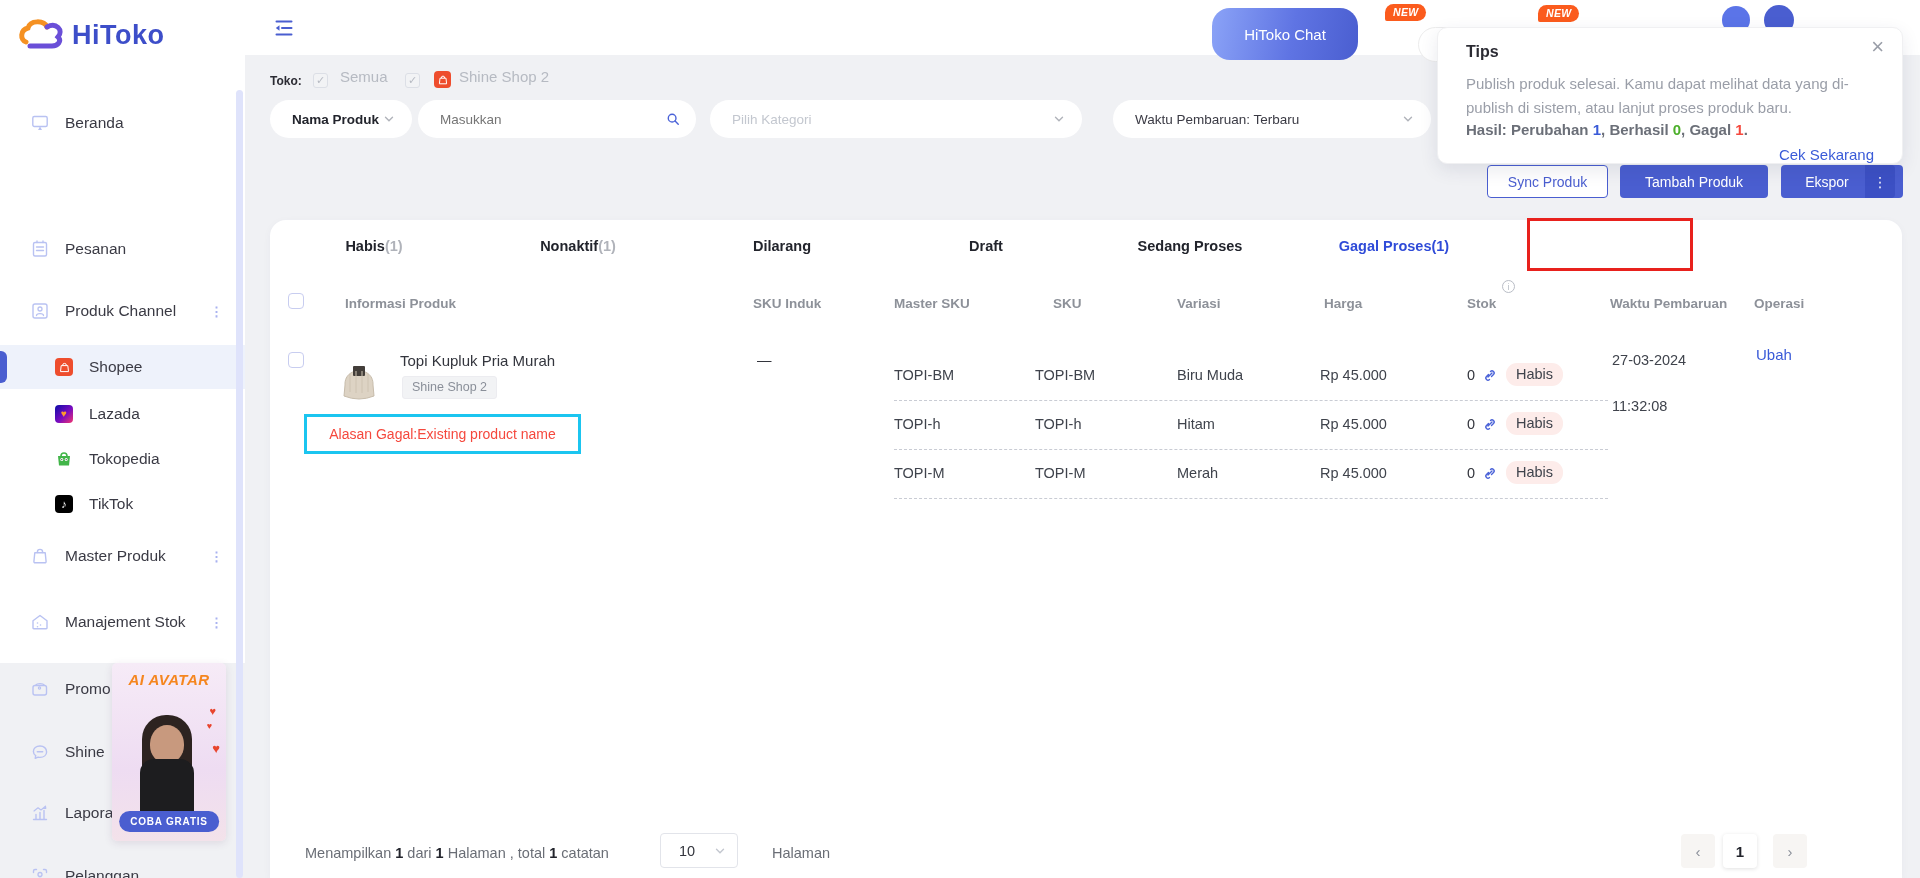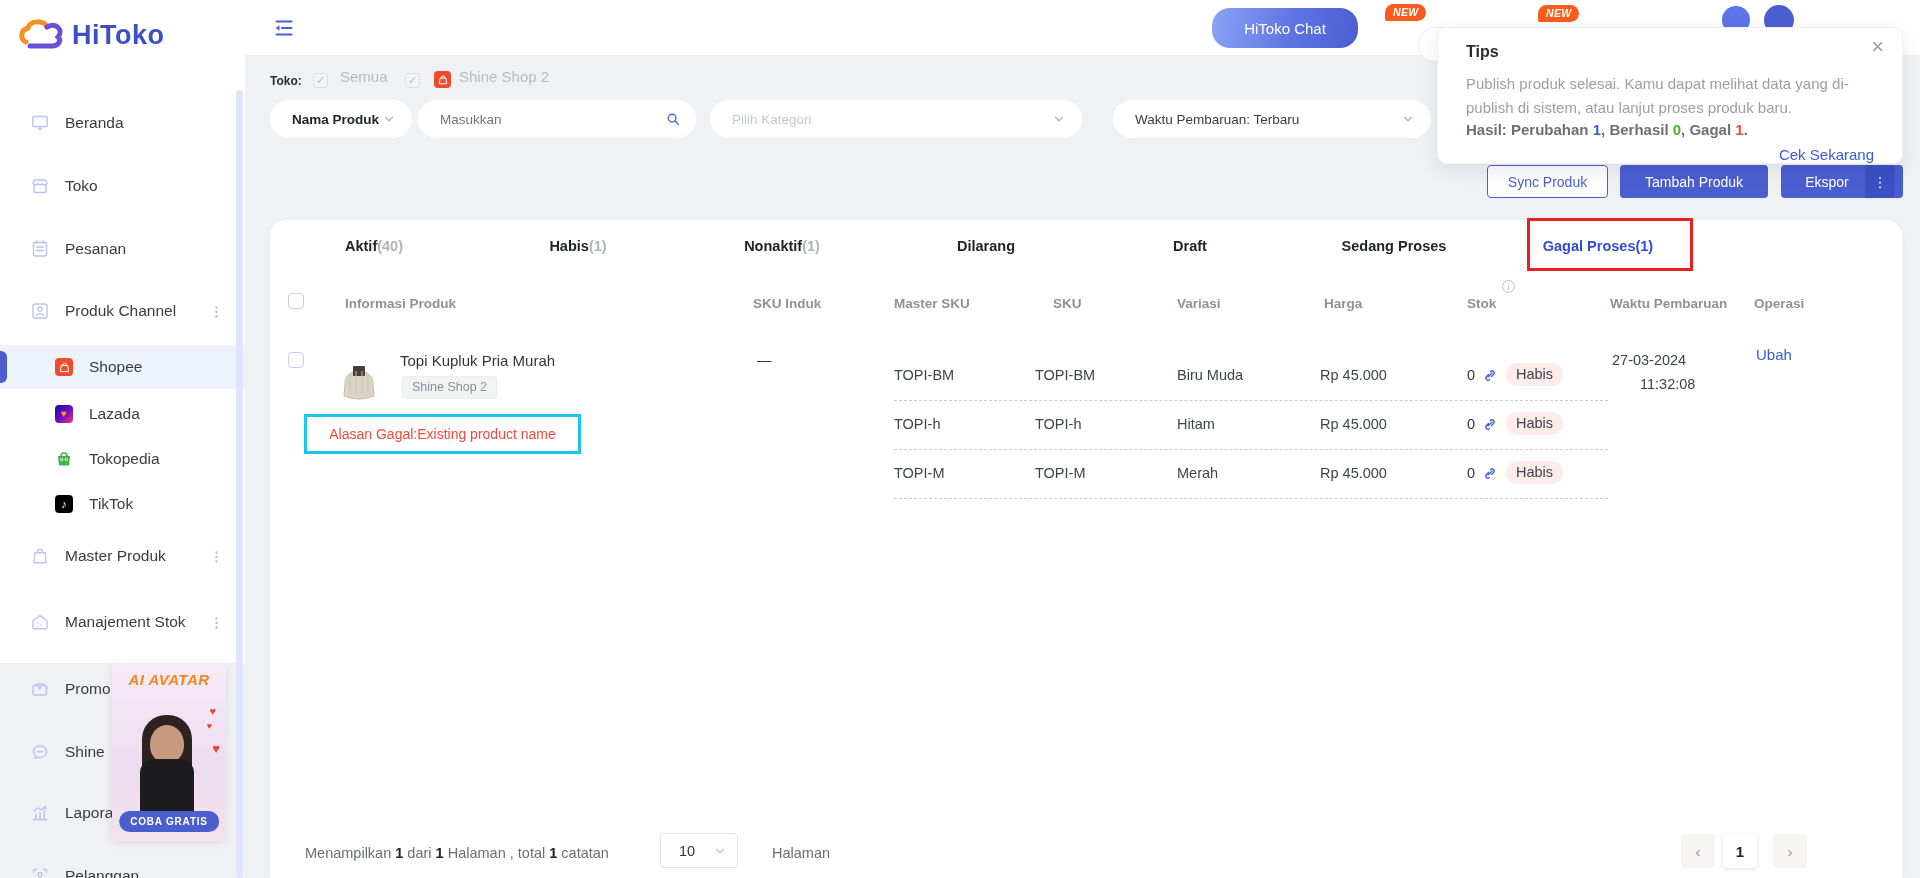--- a/index.html
+++ b/index.html
@@ -3,21 +3,21 @@
 <meta charset="utf-8">
 <style>
   * { margin:0; padding:0; box-sizing:border-box; }
   html,body { width:1920px; height:878px; overflow:hidden; background:#f0f1f4;
     font-family:"Liberation Sans", sans-serif; }
   .screen { position:relative; width:1920px; height:878px; background:#f0f1f4; overflow:hidden; }
   .abs { position:absolute; }
 
   
   .topbar { position:absolute; left:245px; top:0; width:1675px; height:55px; background:#fff; }
-  .chat-btn { position:absolute; left:1212px; top:8px; width:146px; height:40px; border-radius:18px;
+  .chat-btn { position:absolute; left:1212px; top:8px; width:146px; height:52px; border-radius:18px;
     background:linear-gradient(100deg,#8ba3f7 0%,#5f74e3 55%,#4a5ed0 100%);
     color:#fff; font-size:15px; display:flex; align-items:center; justify-content:center; cursor:pointer; }
   .new-badge { position:absolute; background:#fb5b1d; color:#fff; font-size:10.5px; font-weight:bold;
     font-style:italic; padding:2px 8px 3px; border-radius:9px 9px 9px 2px; letter-spacing:.3px; }
   .hidden-pill { position:absolute; left:1418px; top:27px; width:140px; height:35px; border-radius:18px;
     background:#fff; border:1px solid #ececec; z-index:40; }
   .peek-circle { position:absolute; border-radius:50%; z-index:40; }
 
   
   .tips { position:absolute; left:1437px; top:27px; width:466px; height:137px; background:#fff;
@@ -181,24 +181,20 @@
     <div class="tips-result">
       <span>Hasil: Perubahan </span><b style="color:#3a5bd8;">1</b><span>, Berhasil </span><b style="color:#4caf2a;">0</b><span>, Gagal </span><b style="color:#f5483d;">1</b><span>.</span>
     </div>
     <div class="tips-link">Cek Sekarang</div>
   </div>
 
   <div class="card"></div>
 
   <div class="tabs">
     <div class="tab">
-        <span>Aktif</span>
-        <span class="cnt">(40)</span>
-      </div>
-    <div class="tab">
         <span>Habis</span>
         <span class="cnt">(1)</span>
       </div>
     <div class="tab">
         <span>Nonaktif</span>
         <span class="cnt">(1)</span>
       </div>
     <div class="tab">
         <span>Dilarang</span>
         <span class="cnt"></span>
@@ -273,21 +269,21 @@
       <span style="left:426px;">Rp 45.000</span>
       <span style="left:573px;color:#33353d;">0</span>
       <svg style="position:absolute;left:588px;top:16px;" width="15" height="15" viewBox="0 0 15 15">
           <path d="M6 9 l4-4 M8.5 3.5 a2.1 2.1 0 0 1 3 3 l-2 2 M6.5 6.5 l-2 2 a2.1 2.1 0 0 0 3 3" stroke="#4a62d8" stroke-width="1.4" fill="none" stroke-linecap="round"></path>
         </svg>
       <span class="habis" style="left:612px;top:11px;">Habis</span>
     </div>
   </div>
 
   <div class="cell" style="left:1612px;top:352px;">27-03-2024</div>
-  <div class="cell" style="left:1612px;top:376px;margin-left:28px;">11:32:08</div>
+  <div class="cell" style="left:1612px;top:398px;">11:32:08</div>
   <div class="cell" style="left:1756px;top:346px;color:#3a5bd8;font-size:15px;">Ubah</div>
 
   <div class="foot-sum">
     <span>Menampilkan </span><b>1</b><span> dari </span><b>1</b><span> Halaman , total </span><b>1</b><span> catatan</span>
   </div>
   <div class="abs" style="left:660px;top:833px;width:78px;height:35px;border:1px solid #e2e4ea;border-radius:4px;background:#fff;display:flex;align-items:center;padding:0 10px 0 18px;">
     <span style="flex:1;font-size:14.5px;color:#33353d;">10</span>
     <svg class="chev" viewBox="0 0 16 16">
         <path d="M4 6 l4 4 4-4" stroke="#c3c7cf" stroke-width="1.6" fill="none" stroke-linecap="round"></path>
       </svg>
@@ -308,26 +304,20 @@
 
     <div class="active-bg"></div>
     <div class="active-bar"></div>
 
     <div class="mi" style="top:108px;">
       <svg width="20" height="20" viewBox="0 0 20 20">
           <rect x="2.8" y="3.5" width="14.4" height="10" rx="1.5" stroke="#b9c2f2" stroke-width="1.4" fill="none"></rect>
           <path d="M10 13.5 v1.2 M9 16.5 l1-1.8 1 1.8 z" stroke="#b9c2f2" stroke-width="1.2" fill="none"></path>
         </svg>
       <span>Beranda</span>
-    </div>
-    <div class="mi" style="top:171px;">
-      <svg width="20" height="20" viewBox="0 0 20 20">
-          <path d="M4 8.5 v7 a1 1 0 0 0 1 1 h10 a1 1 0 0 0 1-1 v-7 M3 7.5 l1.5-3.5 h11 L17 7.5 M3 7.5 c1.5 2 4 2 5 0 c1 2 3.5 2 4.5 0 c1 2 3 2 4.5 0" stroke="#b9c2f2" stroke-width="1.4" fill="none" stroke-linecap="round" stroke-linejoin="round"></path>
-        </svg>
-      <span>Toko</span>
     </div>
     <div class="mi" style="top:234px;">
       <svg width="20" height="20" viewBox="0 0 20 20">
           <rect x="3.5" y="3.5" width="13" height="13.5" rx="1.5" stroke="#b9c2f2" stroke-width="1.4" fill="none"></rect>
           <path d="M7 3.5 V2 M13 3.5 V2 M6.5 8 h7 M6.5 11.5 h7" stroke="#b9c2f2" stroke-width="1.4" fill="none" stroke-linecap="round"></path>
         </svg>
       <span>Pesanan</span>
     </div>
     <div class="mi" style="top:296px;">
       <svg width="20" height="20" viewBox="0 0 20 20">

